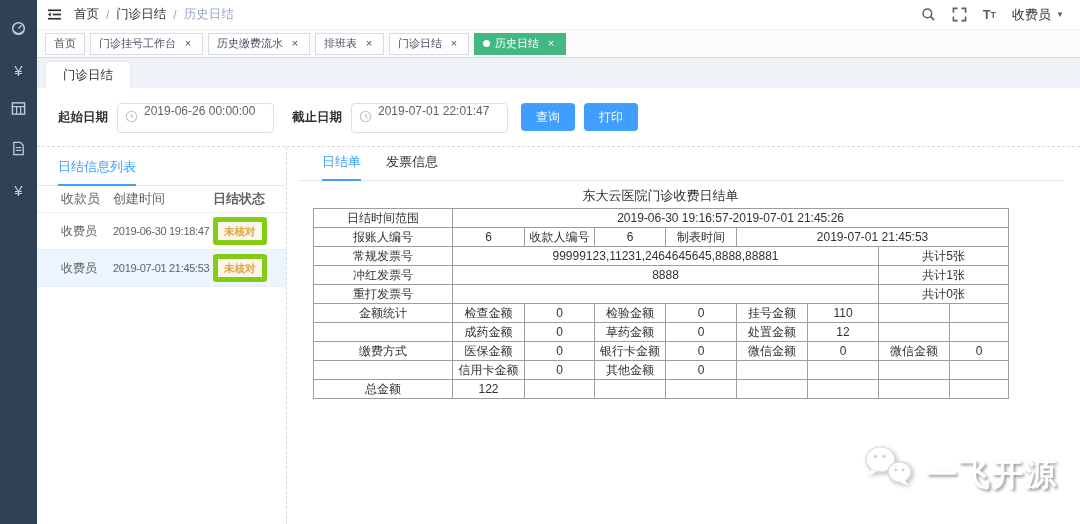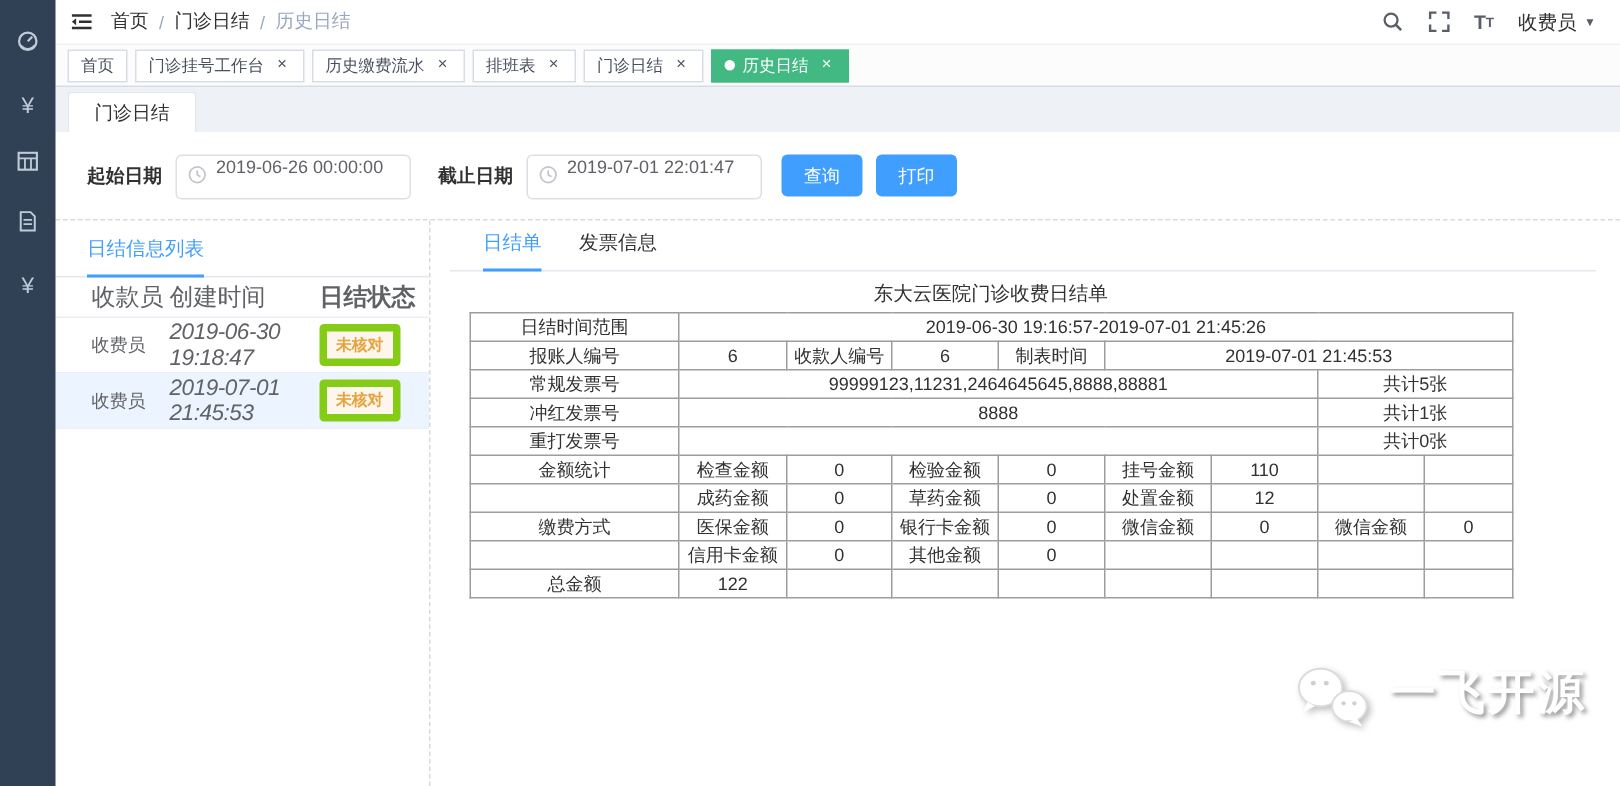--- a/index.html
+++ b/index.html
@@ -54,40 +54,40 @@
   .btn-print { margin-left:9px; }
 
   
   .content { position:absolute; left:0; top:146px; right:0; bottom:0; background:#fff; border-top:1px dashed #d9d9d9; }
 
   
   .left-panel { position:absolute; left:0; top:0; width:250px; bottom:0; border-right:1px dashed #d9d9d9; }
   .lp-title-row { padding:10px 0 0 21px; }
   .lp-title { display:inline-block; font-size:13px; color:#409eff; padding-bottom:8px; border-bottom:2px solid #409eff; cursor:pointer; }
   .lp-title-underline { border-bottom:1px solid #e4e7ed; margin-top:-1px; }
-  .lp-header { display:flex; padding:0 0 0 24px; height:27px; align-items:center; font-size:16px; color:#606266; border-bottom:1px solid #ebeef5; }
+  .lp-header { display:flex; padding:0 0 0 24px; height:27px; align-items:center; font-size:13px; color:#606266; border-bottom:1px solid #ebeef5; }
   .lp-col1 { width:52px; }
   .lp-col2 { width:100px; }
   .lp-col3 { flex:1;font-weight:bold; }
   .lp-row { display:flex; padding-left:24px; height:37px; align-items:center; font-size:12px; color:#606266; border-bottom:1px solid #ebeef5; cursor:pointer; }
   .lp-row.selected { background:#ecf5ff; }
-  .lp-row .lp-col2 { font-size:15px; letter-spacing:-0.3px;font-style:italic; }
+  .lp-row .lp-col2 { font-size:11px; letter-spacing:-0.3px; }
   .status-badge { display:inline-block; background:#fdf6ec; border:5px solid #84cc16; color:#e6a23c; font-size:10.5px; line-height:1; padding:4px 6px; border-radius:3px; }
 
   
   .right-panel { position:absolute; left:263px; top:0; right:16px; bottom:0; }
   .rp-tabs { display:flex; gap:25px; padding:6px 0 0 22px; border-bottom:1px solid #e4e7ed; }
   .rp-tab { font-size:13px; color:#303133; padding-bottom:8px; cursor:pointer; border-bottom:2px solid transparent; margin-bottom:-1px; }
   .rp-tab.active { color:#409eff; border-bottom-color:#409eff; }
   .report-title { width:695px; margin:6px 0 3px 13px; text-align:center; font-size:13px; color:#303133; }
   .report-table { margin-left:13px; width:695px; border-collapse:collapse; table-layout:fixed; }
   .report-table td { border:1px solid #9d9d9d; height:19px; font-size:12px; color:#303133; text-align:center; padding:0 3px; overflow:hidden; white-space:nowrap; }
 
   
-  .watermark { position:absolute; right:22px; bottom:28px; display:flex; align-items:flex-start; gap:8px; }
+  .watermark { position:absolute; right:22px; bottom:28px; display:flex; align-items:flex-end; gap:8px; }
   .wm-logo svg { filter:drop-shadow(2px 2px 2px rgba(140,140,140,.55)); }
   .wm-text { font-size:31px; color:#fff; letter-spacing:2px; text-shadow:2px 2px 3px rgba(120,120,120,.75); font-weight:bold; }
 </style>
 </head>
 <body>
 
 <aside class="sidebar">
   <div style="height:10px"></div>
   <div class="side-icon">
     <span>

